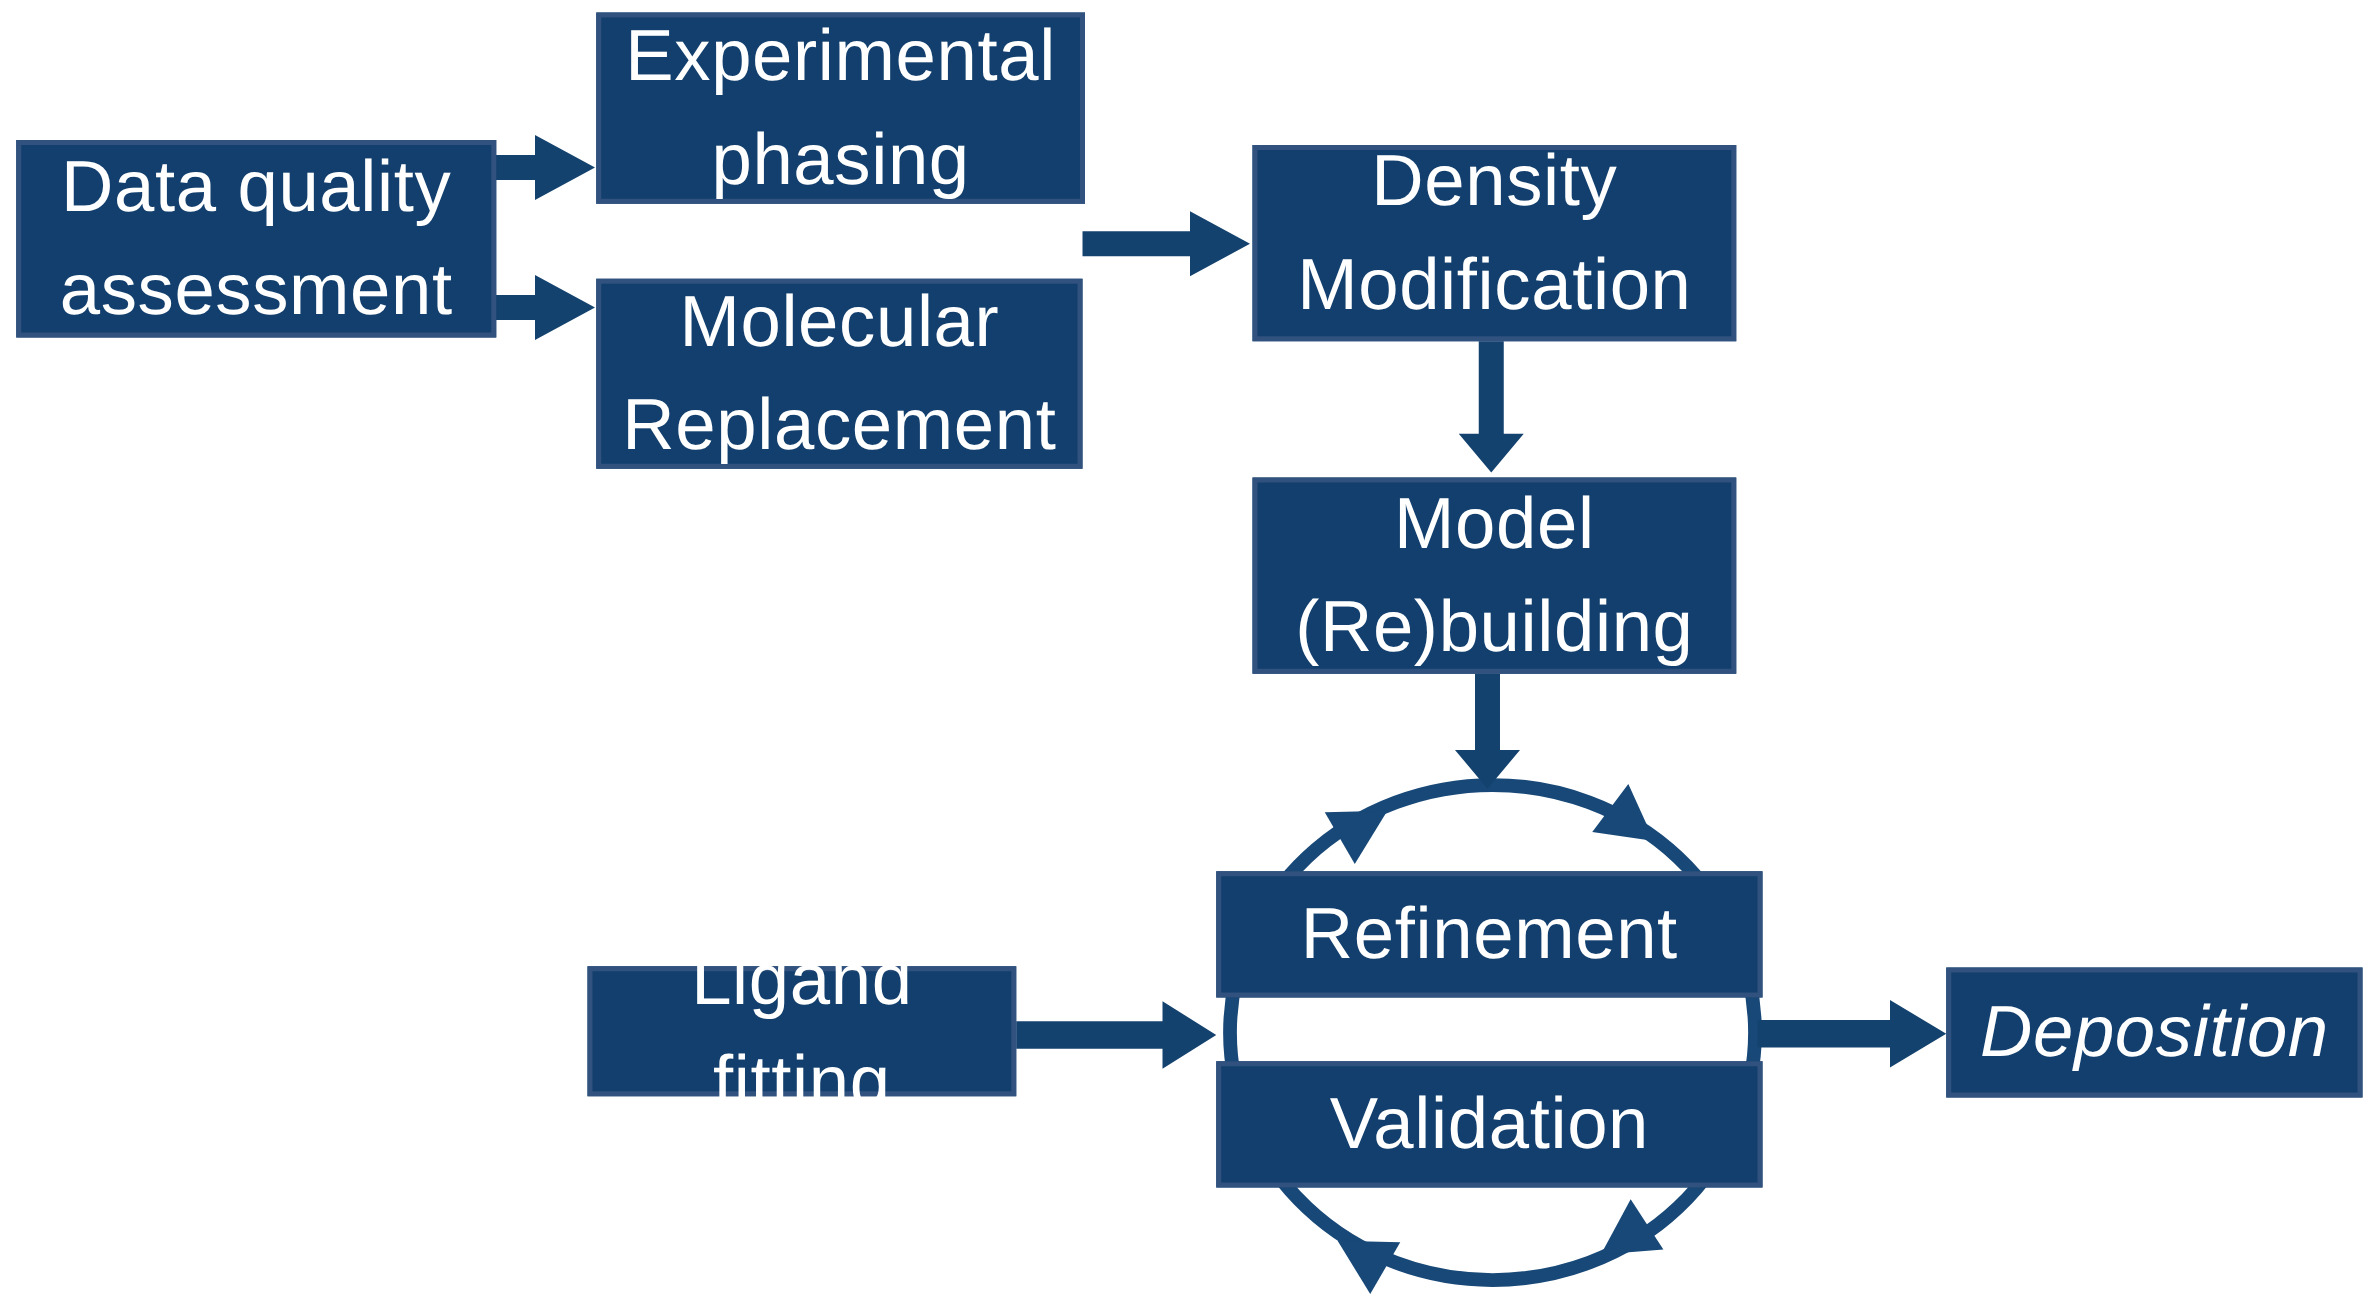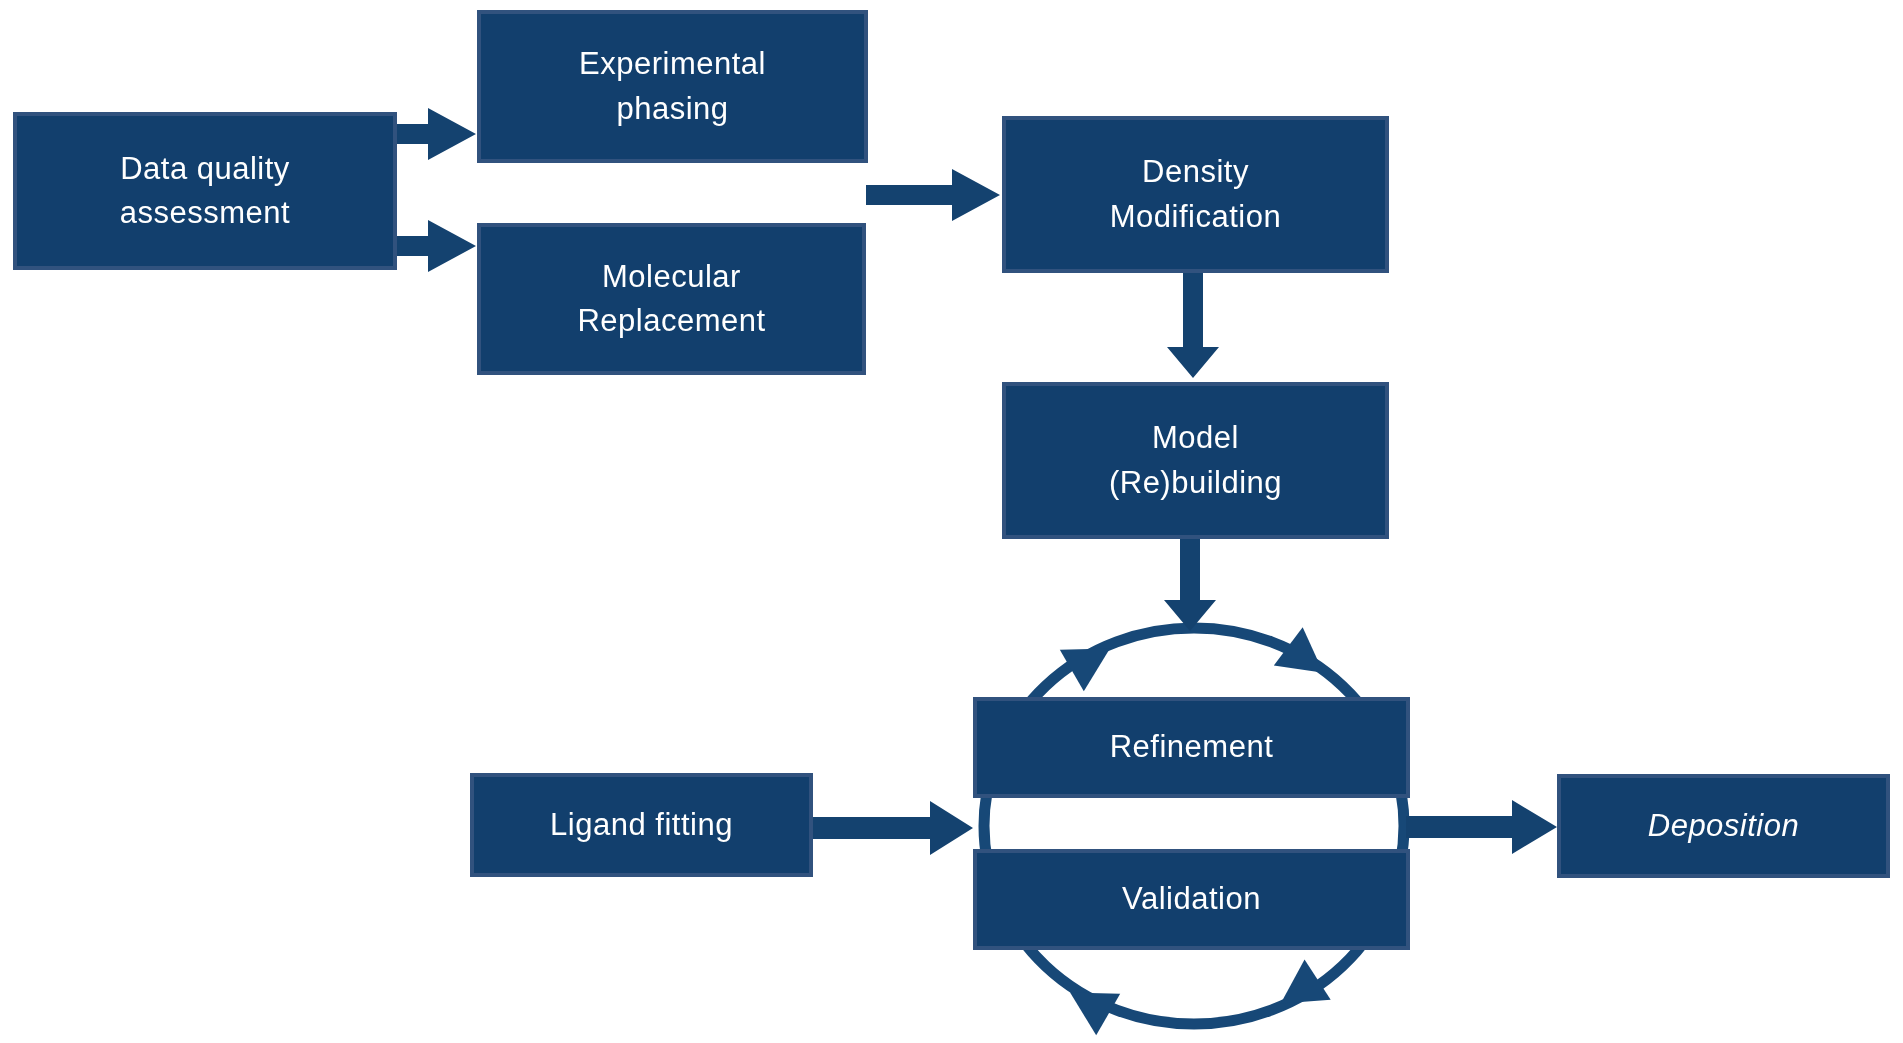--- a/index.html
+++ b/index.html
@@ -22,21 +22,21 @@
     z-index: 2;
     box-sizing: border-box;
     background: #123F6D;
     border: 4px solid #31527E;
     color: #FFFFFF;
     display: flex;
     align-items: center;
     justify-content: center;
     text-align: center;
     white-space: pre-line;
-    font-size: 31px;
+    font-size: 58px;
     line-height: 1.42;
     letter-spacing: 0.5px;
   }
   .arrow { fill: #14426F; stroke: none; }
   .cycle-stroke { fill: none; stroke: #174877; stroke-width: 11; }
   .cycle-head { fill: #174877; }
 </style>
 </head>
 <body>
 
@@ -75,21 +75,21 @@
   <div class="node" style="left:477px; top:10px; width:391px; height:153px;">
     <span>Experimental
 phasing</span>
   </div>
 
   <div class="node" style="left:477px; top:223px; width:389px; height:152px;">
     <span>Molecular
 Replacement</span>
   </div>
 
-  <div class="node" style="left:1002px; top:116px; width:387px; height:157px;">
+  <div class="node" style="left:1002px; top:116px; width:387px; height:157px;align-items:flex-end;">
     <span>Density
 Modification</span>
   </div>
 
   <div class="node" style="left:1002px; top:382px; width:387px; height:157px;">
     <span>Model
 (Re)building</span>
   </div>
 
   <div class="node" style="left:973px; top:849px; width:437px; height:101px;">

